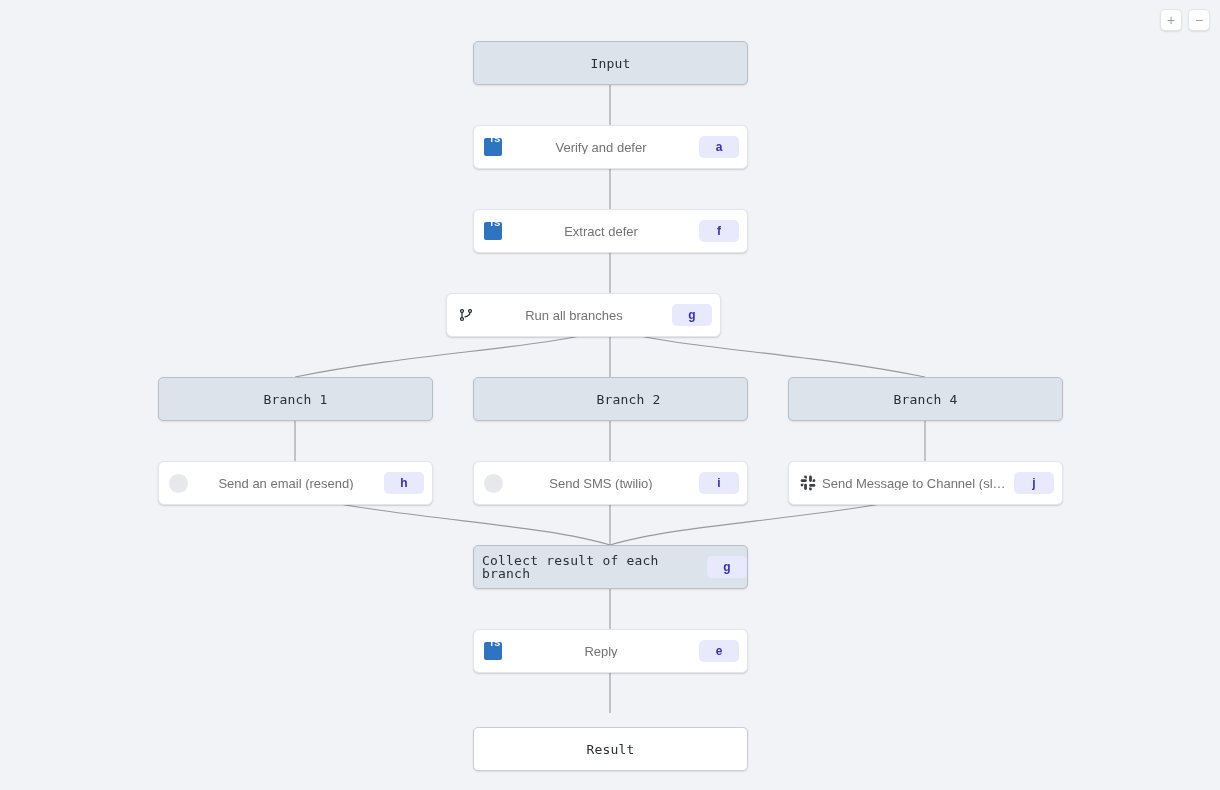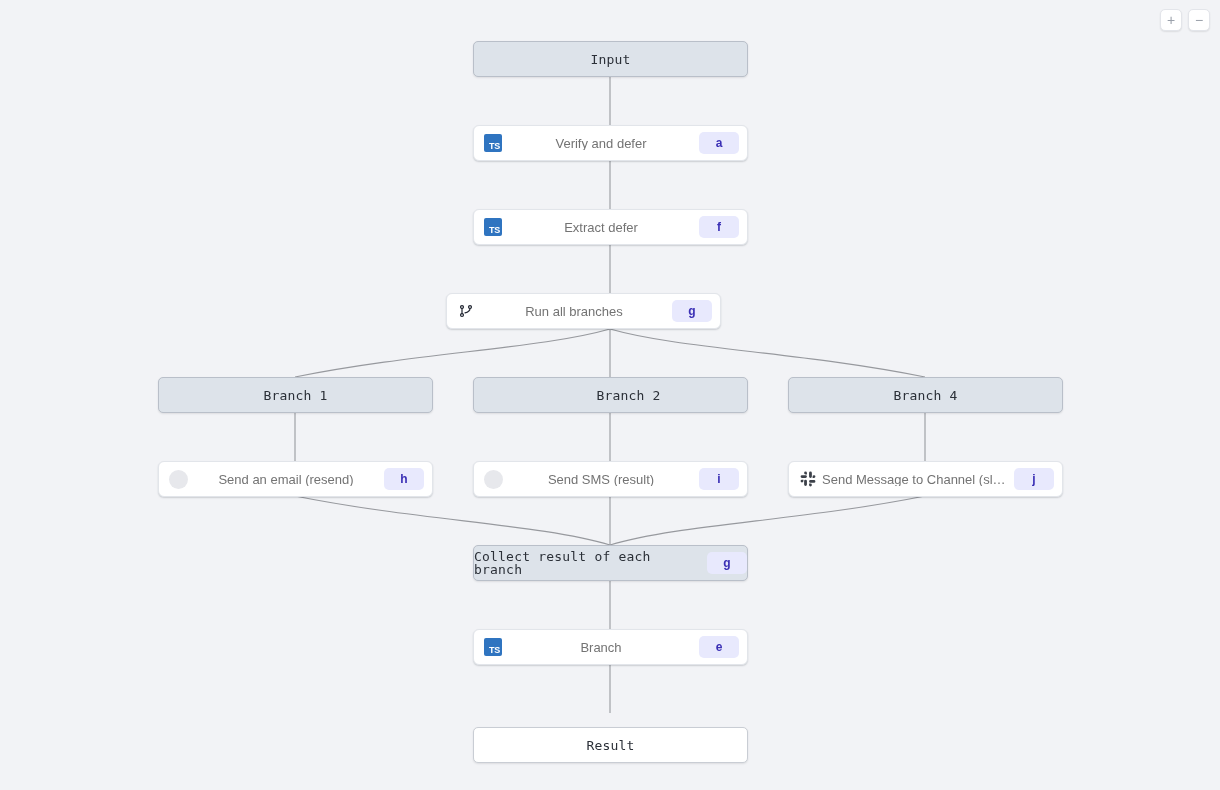--- a/index.html
+++ b/index.html
@@ -38,21 +38,21 @@
     stroke-width: 1.1;
   }
 
   
   .node {
     position: absolute;
     box-sizing: border-box;
     display: flex;
     align-items: center;
     border-radius: 5px;
-    height: 36px;
+    height: 44px;
   }
 
   
   .node-frame {
     border: 1px solid #b9bfc9;
     box-shadow: 0 1px 2px rgba(26,32,44,0.10);
     justify-content: center;
   }
   .node-frame.fill-gray {
     background: #dde3ea;
@@ -113,36 +113,37 @@
     line-height: 1;
   }
 
   
   .collect-inner {
     display: flex;
     align-items: center;
     justify-content: center;
     gap: 6px;
     width: 100%;
+    margin-left: 8px;
   }
 
   
   .ts-icon {
     width: 18px;
     height: 18px;
     border-radius: 2px;
     background: #2f74c0;
     color: #ffffff;
     font-family: "Liberation Sans", sans-serif;
     font-size: 9px;
     font-weight: bold;
     display: flex;
     align-items: flex-end;
     justify-content: flex-end;
-    padding: 0 2px 1px 0;
+    padding: 0 2px 12px 0;
     box-sizing: border-box;
     letter-spacing: -0.3px;
   }
   .img-placeholder {
     width: 19px;
     height: 19px;
     border-radius: 50%;
     background: #e7e8ec;
   }
   .branch-svg-icon { display: block; }
@@ -254,21 +255,21 @@
       <span class="img-placeholder"></span>
     </span>
     <span class="step-label">Send an email (resend)</span>
     <span class="step-badge">h</span>
   </div>
 
   <div class="node node-step" style="left:473px; top:461px; width:275px;">
     <span class="step-icon">
       <span class="img-placeholder"></span>
     </span>
-    <span class="step-label">Send SMS (result)</span>
+    <span class="step-label">Send SMS (twilio)</span>
     <span class="step-badge">i</span>
   </div>
 
   <div class="node node-step" style="left:788px; top:461px; width:275px;">
     <span class="step-icon">
       <svg class="slack-icon" width="16" height="16" viewBox="0 0 24 24" fill="#3c4149">
         <path d="M5.1 15.1a2.1 2.1 0 1 1-2.1-2.1h2.1v2.1zM6.2 15.1a2.1 2.1 0 0 1 4.2 0v5.3a2.1 2.1 0 0 1-4.2 0v-5.3z"></path>
         <path d="M8.3 5.1a2.1 2.1 0 1 1 2.1-2.1v2.1H8.3zM8.3 6.2a2.1 2.1 0 0 1 0 4.2H3a2.1 2.1 0 0 1 0-4.2h5.3z"></path>
         <path d="M18.9 8.3a2.1 2.1 0 1 1 2.1 2.1h-2.1V8.3zM17.8 8.3a2.1 2.1 0 0 1-4.2 0V3a2.1 2.1 0 0 1 4.2 0v5.3z"></path>
         <path d="M15.7 18.9a2.1 2.1 0 1 1-2.1 2.1v-2.1h2.1zM15.7 17.8a2.1 2.1 0 0 1 0-4.2H21a2.1 2.1 0 0 1 0 4.2h-5.3z"></path>
@@ -282,21 +283,21 @@
     <span class="collect-inner">
       <span class="mono-label">Collect result of each branch</span>
       <span class="step-badge">g</span>
     </span>
   </div>
 
   <div class="node node-step" style="left:473px; top:629px; width:275px;">
     <span class="step-icon">
       <span class="ts-icon">TS</span>
     </span>
-    <span class="step-label">Branch</span>
+    <span class="step-label">Reply</span>
     <span class="step-badge">e</span>
   </div>
 
   <div class="node node-frame fill-white" style="left:473px; top:727px; width:275px;">
     <span class="mono-label">Result</span>
   </div>
 
   <div id="zoom-controls">
     <button class="zoom-btn">+</button>
     <button class="zoom-btn">−</button>

